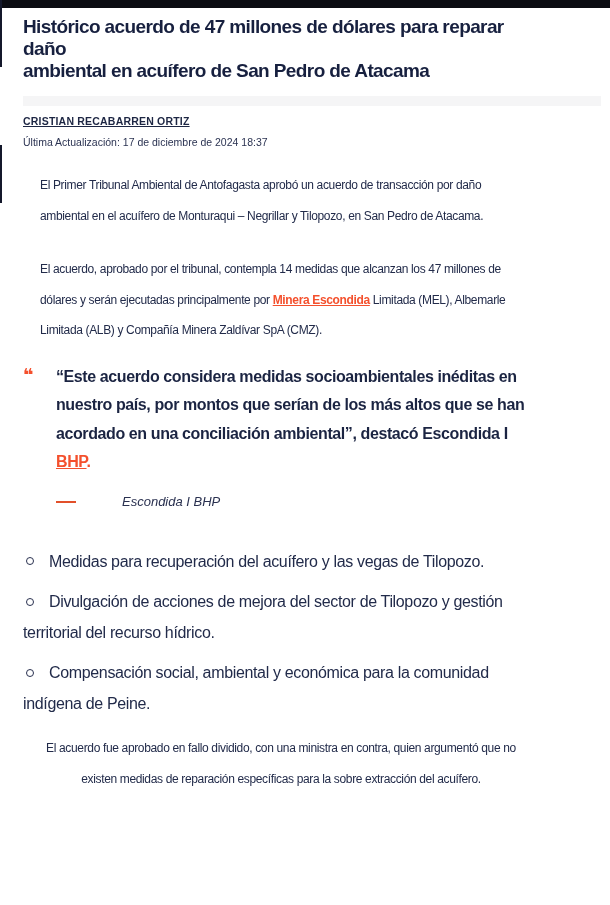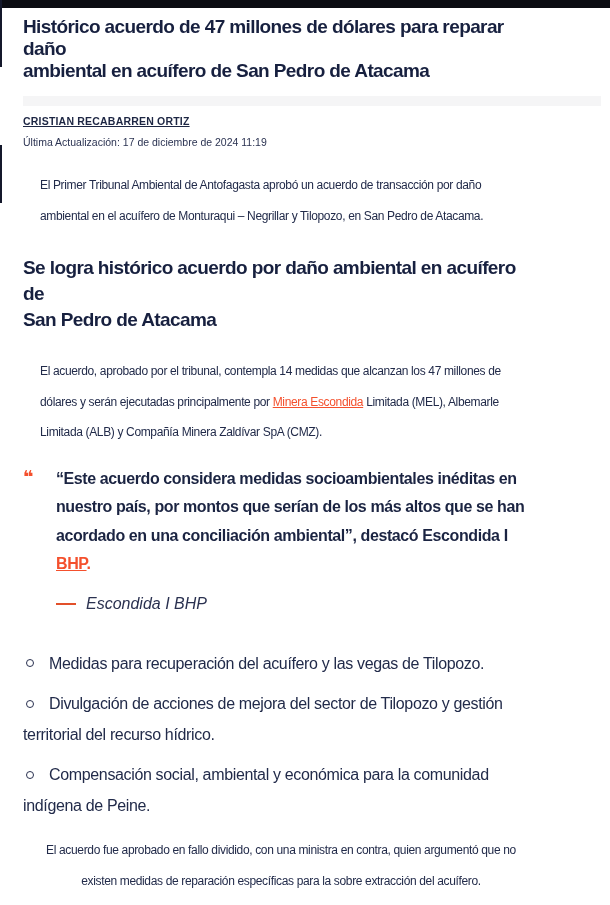--- a/index.html
+++ b/index.html
@@ -70,21 +70,21 @@
     margin: 24px 0 0 0;
     font-size: 19px; font-weight: 700;
     letter-spacing: -0.6px;
     line-height: 26px;
     color: #17203f;
     white-space: pre-line;
   }
   p.agreement { margin-top: 23px; }
   a.link {
     color: #F4502D;
-    font-weight: 400;
+    font-weight: 700;
     text-decoration: underline;
     cursor: pointer;
   }
   .quote {
     margin-top: 11px;
     display: flex;
   }
   .qmark {
     flex: 0 0 33px;
     font-family: "DejaVu Sans", "Liberation Sans", sans-serif;
@@ -98,24 +98,25 @@
     letter-spacing: -0.4px;
     line-height: 28.5px;
     color: #1b2442;
     max-width: 528px;
   }
   .qtext a.link { font-weight: 700; }
   .accent { color: #F4502D; font-weight: 700; }
   .attribution {
     margin-top: 18px;
     margin-left: 33px;
-    font-size: 16px;
+    font-size: 13px;
     color: #2a3150;
     display: flex; align-items: center;
     line-height: 14px;
+    gap: 36px;
   }
   .attr-dash {
     display: inline-block;
     width: 20px; height: 2px;
     background: #e2502a;
     margin-right: 10px;
   }
   .attribution em { font-style: italic; }
   .list { margin-top: 38px; }
   .li {
@@ -145,26 +146,24 @@
 <div class="content">
 
   <h1 class="title">Histórico acuerdo de 47 millones de dólares para reparar daño
 ambiental en acuífero de San Pedro de Atacama</h1>
 
   <div class="divider"></div>
 
   <div>
     <a class="author">CRISTIAN RECABARREN ORTIZ</a>
   </div>
-  <div class="date">Última Actualización: 17 de diciembre de 2024 11:19</div>
+  <div class="date">Última Actualización: 17 de diciembre de 2024 18:37</div>
 
   <p class="body intro">El Primer Tribunal Ambiental de Antofagasta aprobó un acuerdo de transacción por daño ambiental en el acuífero de Monturaqui – Negrillar y Tilopozo, en San Pedro de Atacama.</p>
 
-  <h2 class="subheading">Se logra histórico acuerdo por daño ambiental en acuífero de
-San Pedro de Atacama</h2>
 
   <p class="body agreement"><span>El acuerdo, aprobado por el tribunal, contempla 14 medidas que alcanzan los 47 millones de dólares y serán ejecutadas principalmente por </span><a class="link">Minera Escondida</a><span> Limitada (MEL), Albemarle Limitada (ALB) y Compañía Minera Zaldívar SpA (CMZ).</span></p>
 
   <div class="quote">
     <div class="qmark">❝</div>
     <div class="qtext"><span>“Este acuerdo considera medidas socioambientales inéditas en nuestro país, por montos que serían de los más altos que se han acordado en una conciliación ambiental”, destacó Escondida I </span><a class="link">BHP</a><span class="accent">.</span></div>
   </div>
 
   <div class="attribution">
     <span class="attr-dash"></span>

